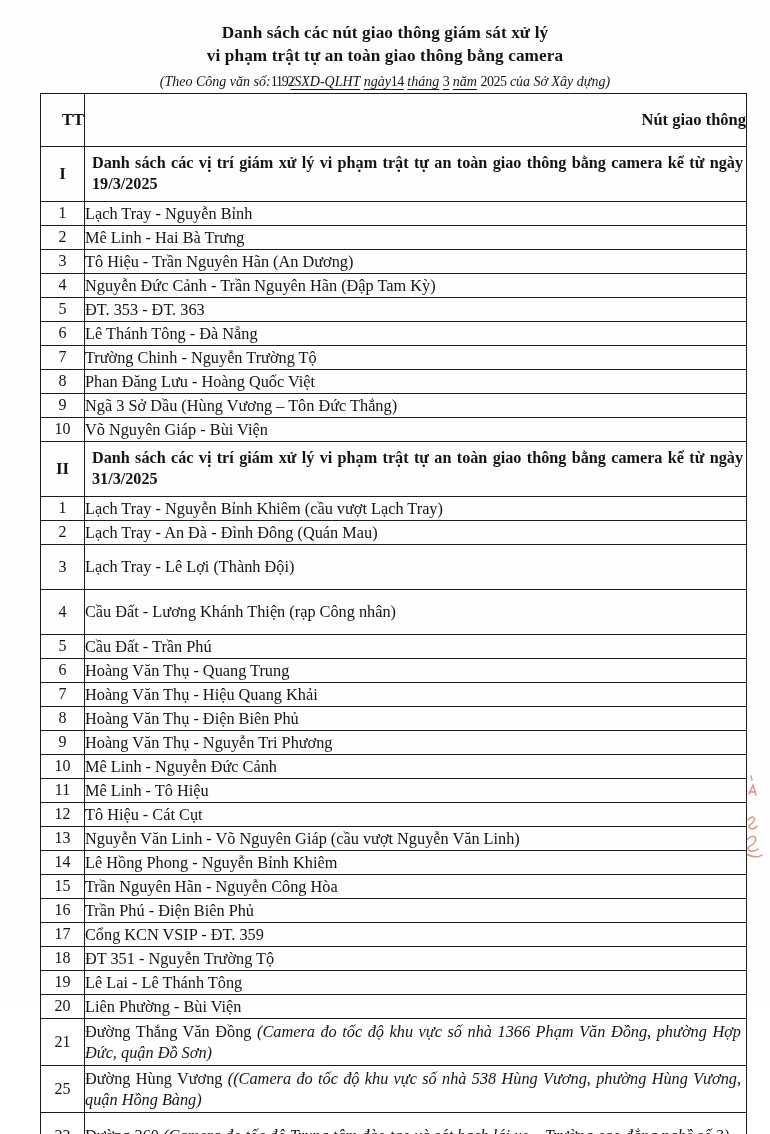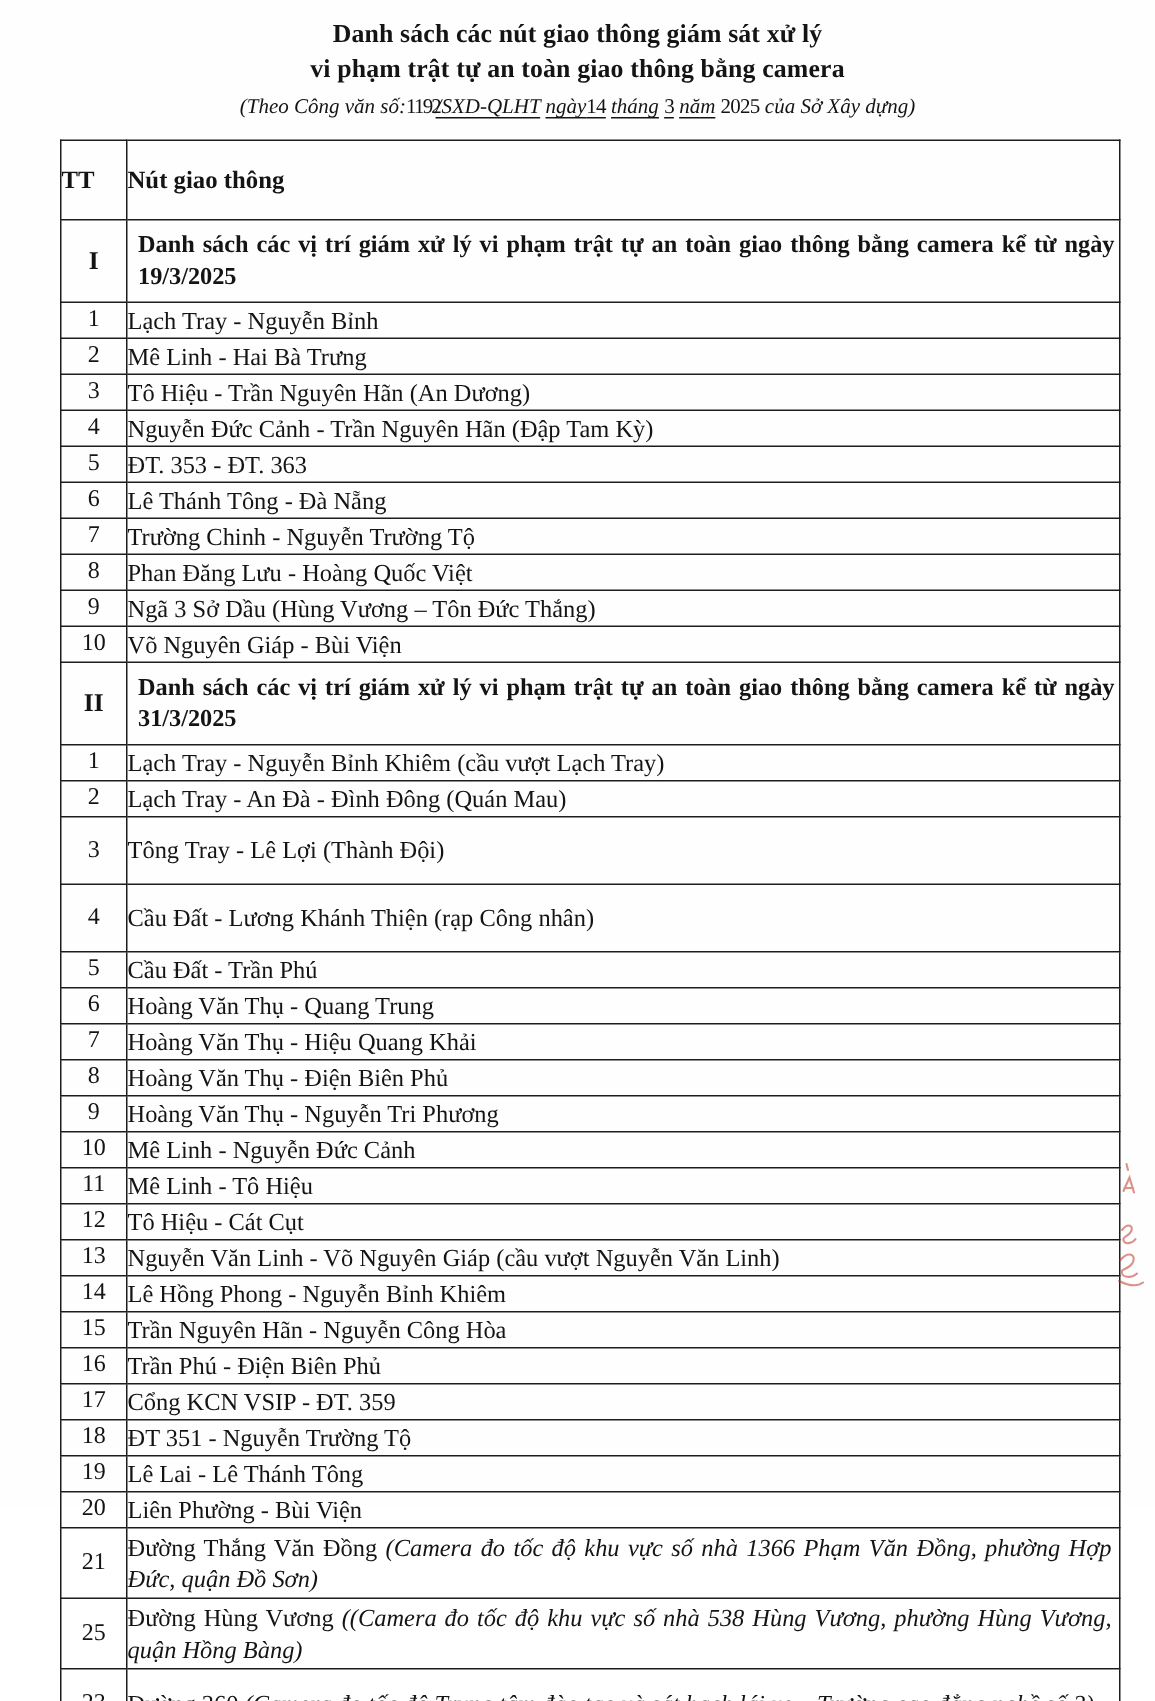--- a/index.html
+++ b/index.html
@@ -16,21 +16,21 @@
     font-family: "Liberation Serif", "DejaVu Serif", serif;
     color: #141414;
     -webkit-font-smoothing: antialiased;
   }
 
   .page {
     width: 770px;
     height: 1004px;
     position: relative;
     box-sizing: border-box;
-    padding: 4px;
+    padding: 14px;
     background: #fefefe;
   }
 
   
   .doc-header {
     padding-top: 7px;
     text-align: center;
   }
   .title-line {
     font-weight: bold;
@@ -73,21 +73,21 @@
   table.grid td, table.grid th {
     border: 1.1px solid #1c1c1c;
     padding: 0;
     vertical-align: middle;
   }
   col.c-tt { width: 44px; }
   col.c-node { width: 662px; }
 
   th.hdr-tt, th.hdr-node {
     font-weight: bold;
-    text-align: left;
+    text-align: right;
     font-size: 16.5px;
     height: 52px;
   }
 
   td.num-cell {
     text-align: center;
     font-size: 16px;
     line-height: 1.18;
     padding: 1px 0 2px;
   }
@@ -222,21 +222,21 @@
           <tr class="r-std">
             <td class="num-cell">1</td>
             <td class="node-cell">Lạch Tray - Nguyễn Bỉnh Khiêm (cầu vượt Lạch Tray)</td>
           </tr>
           <tr class="r-std">
             <td class="num-cell">2</td>
             <td class="node-cell">Lạch Tray - An Đà - Đình Đông (Quán Mau)</td>
           </tr>
           <tr class="r-tall">
             <td class="num-cell">3</td>
-            <td class="node-cell tall">Tông Tray - Lê Lợi (Thành Đội)</td>
+            <td class="node-cell tall">Lạch Tray - Lê Lợi (Thành Đội)</td>
           </tr>
           <tr class="r-tall">
             <td class="num-cell">4</td>
             <td class="node-cell tall">Cầu Đất - Lương Khánh Thiện (rạp Công nhân)</td>
           </tr>
           <tr class="r-std">
             <td class="num-cell">5</td>
             <td class="node-cell">Cầu Đất - Trần Phú</td>
           </tr>
           <tr class="r-std">

